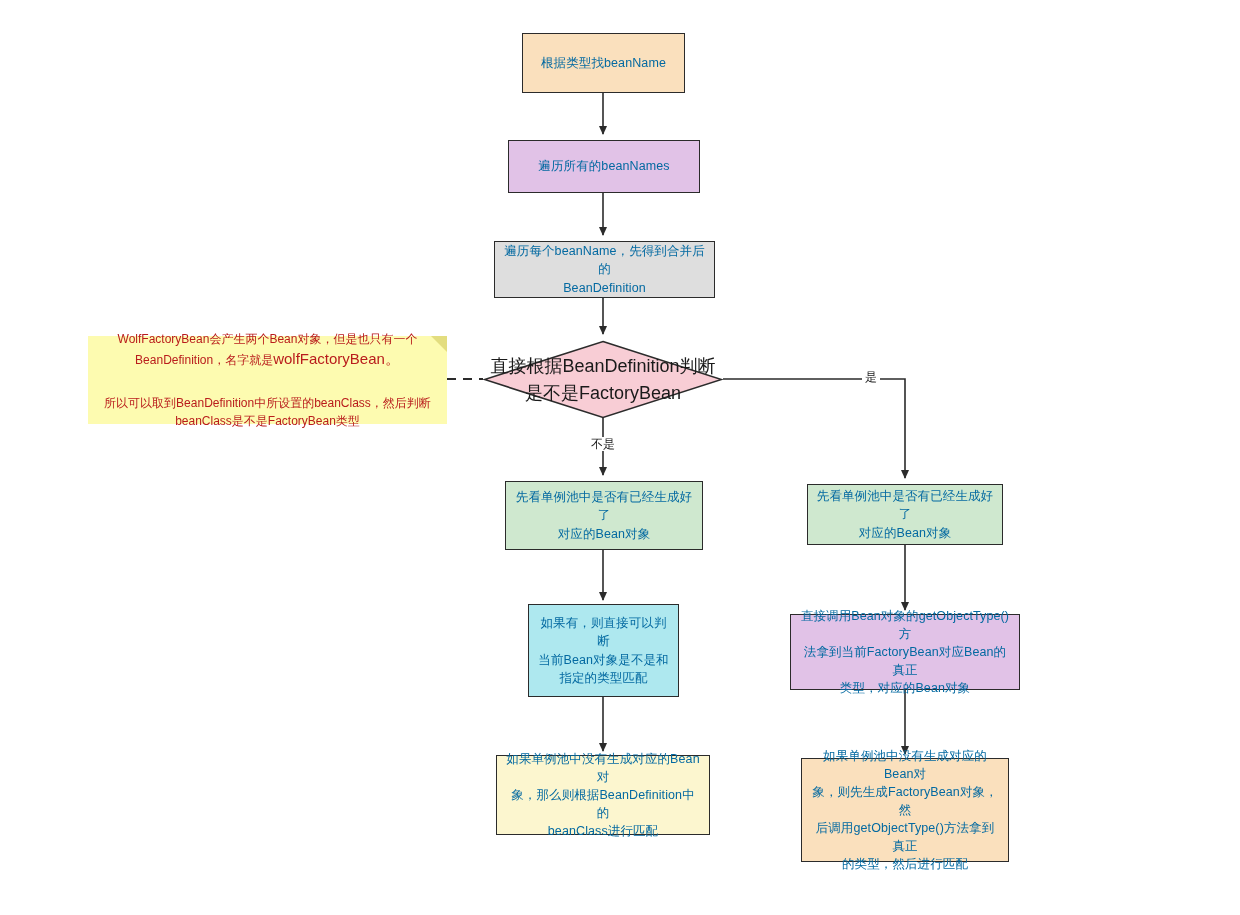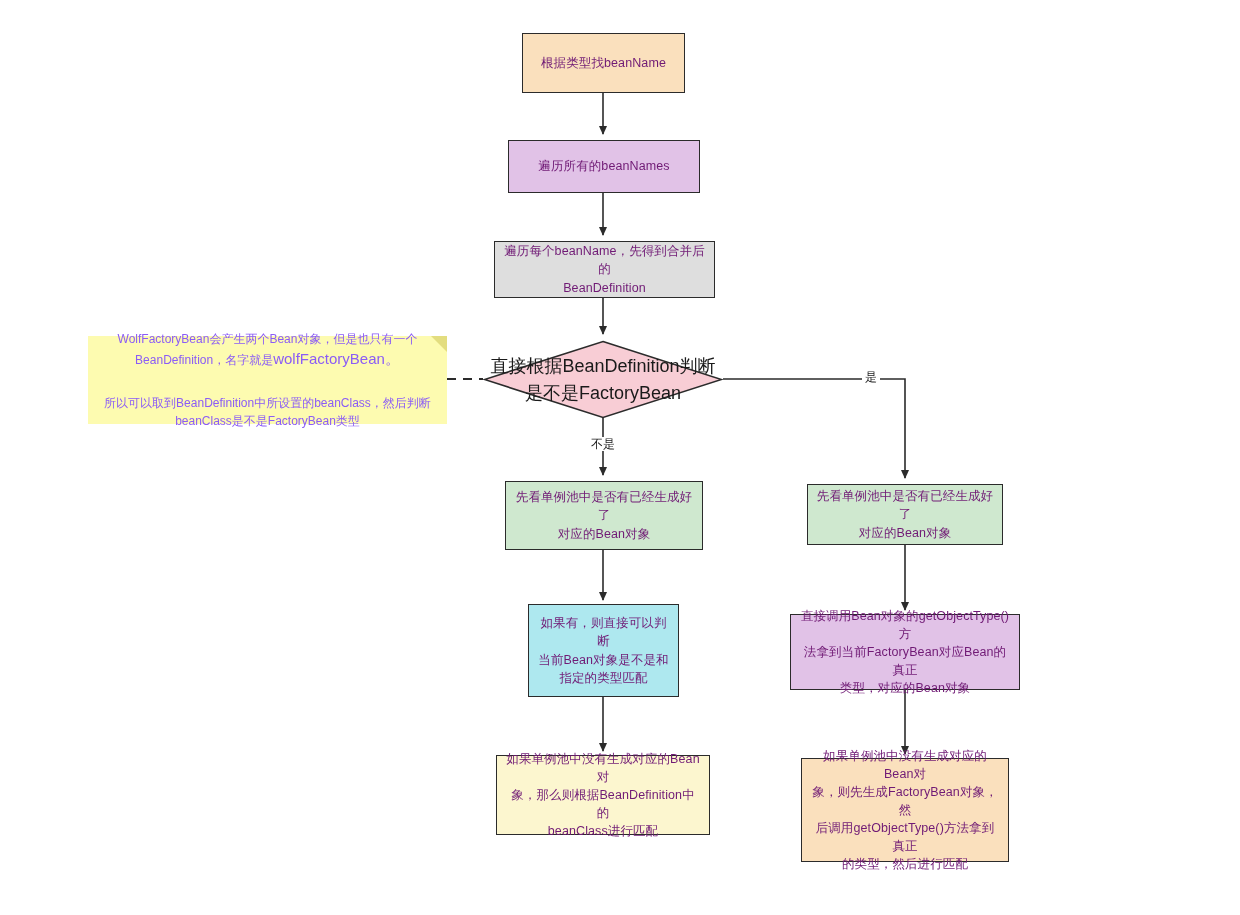--- a/index.html
+++ b/index.html
@@ -30,21 +30,21 @@
   .node {
     position: absolute;
     box-sizing: border-box;
     border: 1.6px solid #2b2b2b;
     display: flex;
     align-items: center;
     justify-content: center;
     text-align: center;
     font-size: 12.5px;
     line-height: 1.45;
-    color: #701a75;
+    color: #0369a1;
     letter-spacing: 0.1px;
     padding: 16px 8px;
   }
   .node .txt {
     white-space: pre-line;
     display: block;
   }
   .diamond-wrap {
     position: absolute;
   }
@@ -66,21 +66,21 @@
     color: #1a1a1a;
   }
   .diamond-label .txt { white-space: pre-line; }
 
   .note {
     position: absolute;
     box-sizing: border-box;
     background: #fdfbb0;
     font-size: 12px;
     line-height: 1.5;
-    color: #8b5cf6;
+    color: #b91c1c;
     padding: 10px 14px;
     text-align: center;
     display: flex;
     flex-direction: column;
     justify-content: center;
   }
   .note .corner {
     position: absolute;
     right: 0;
     top: 0;

